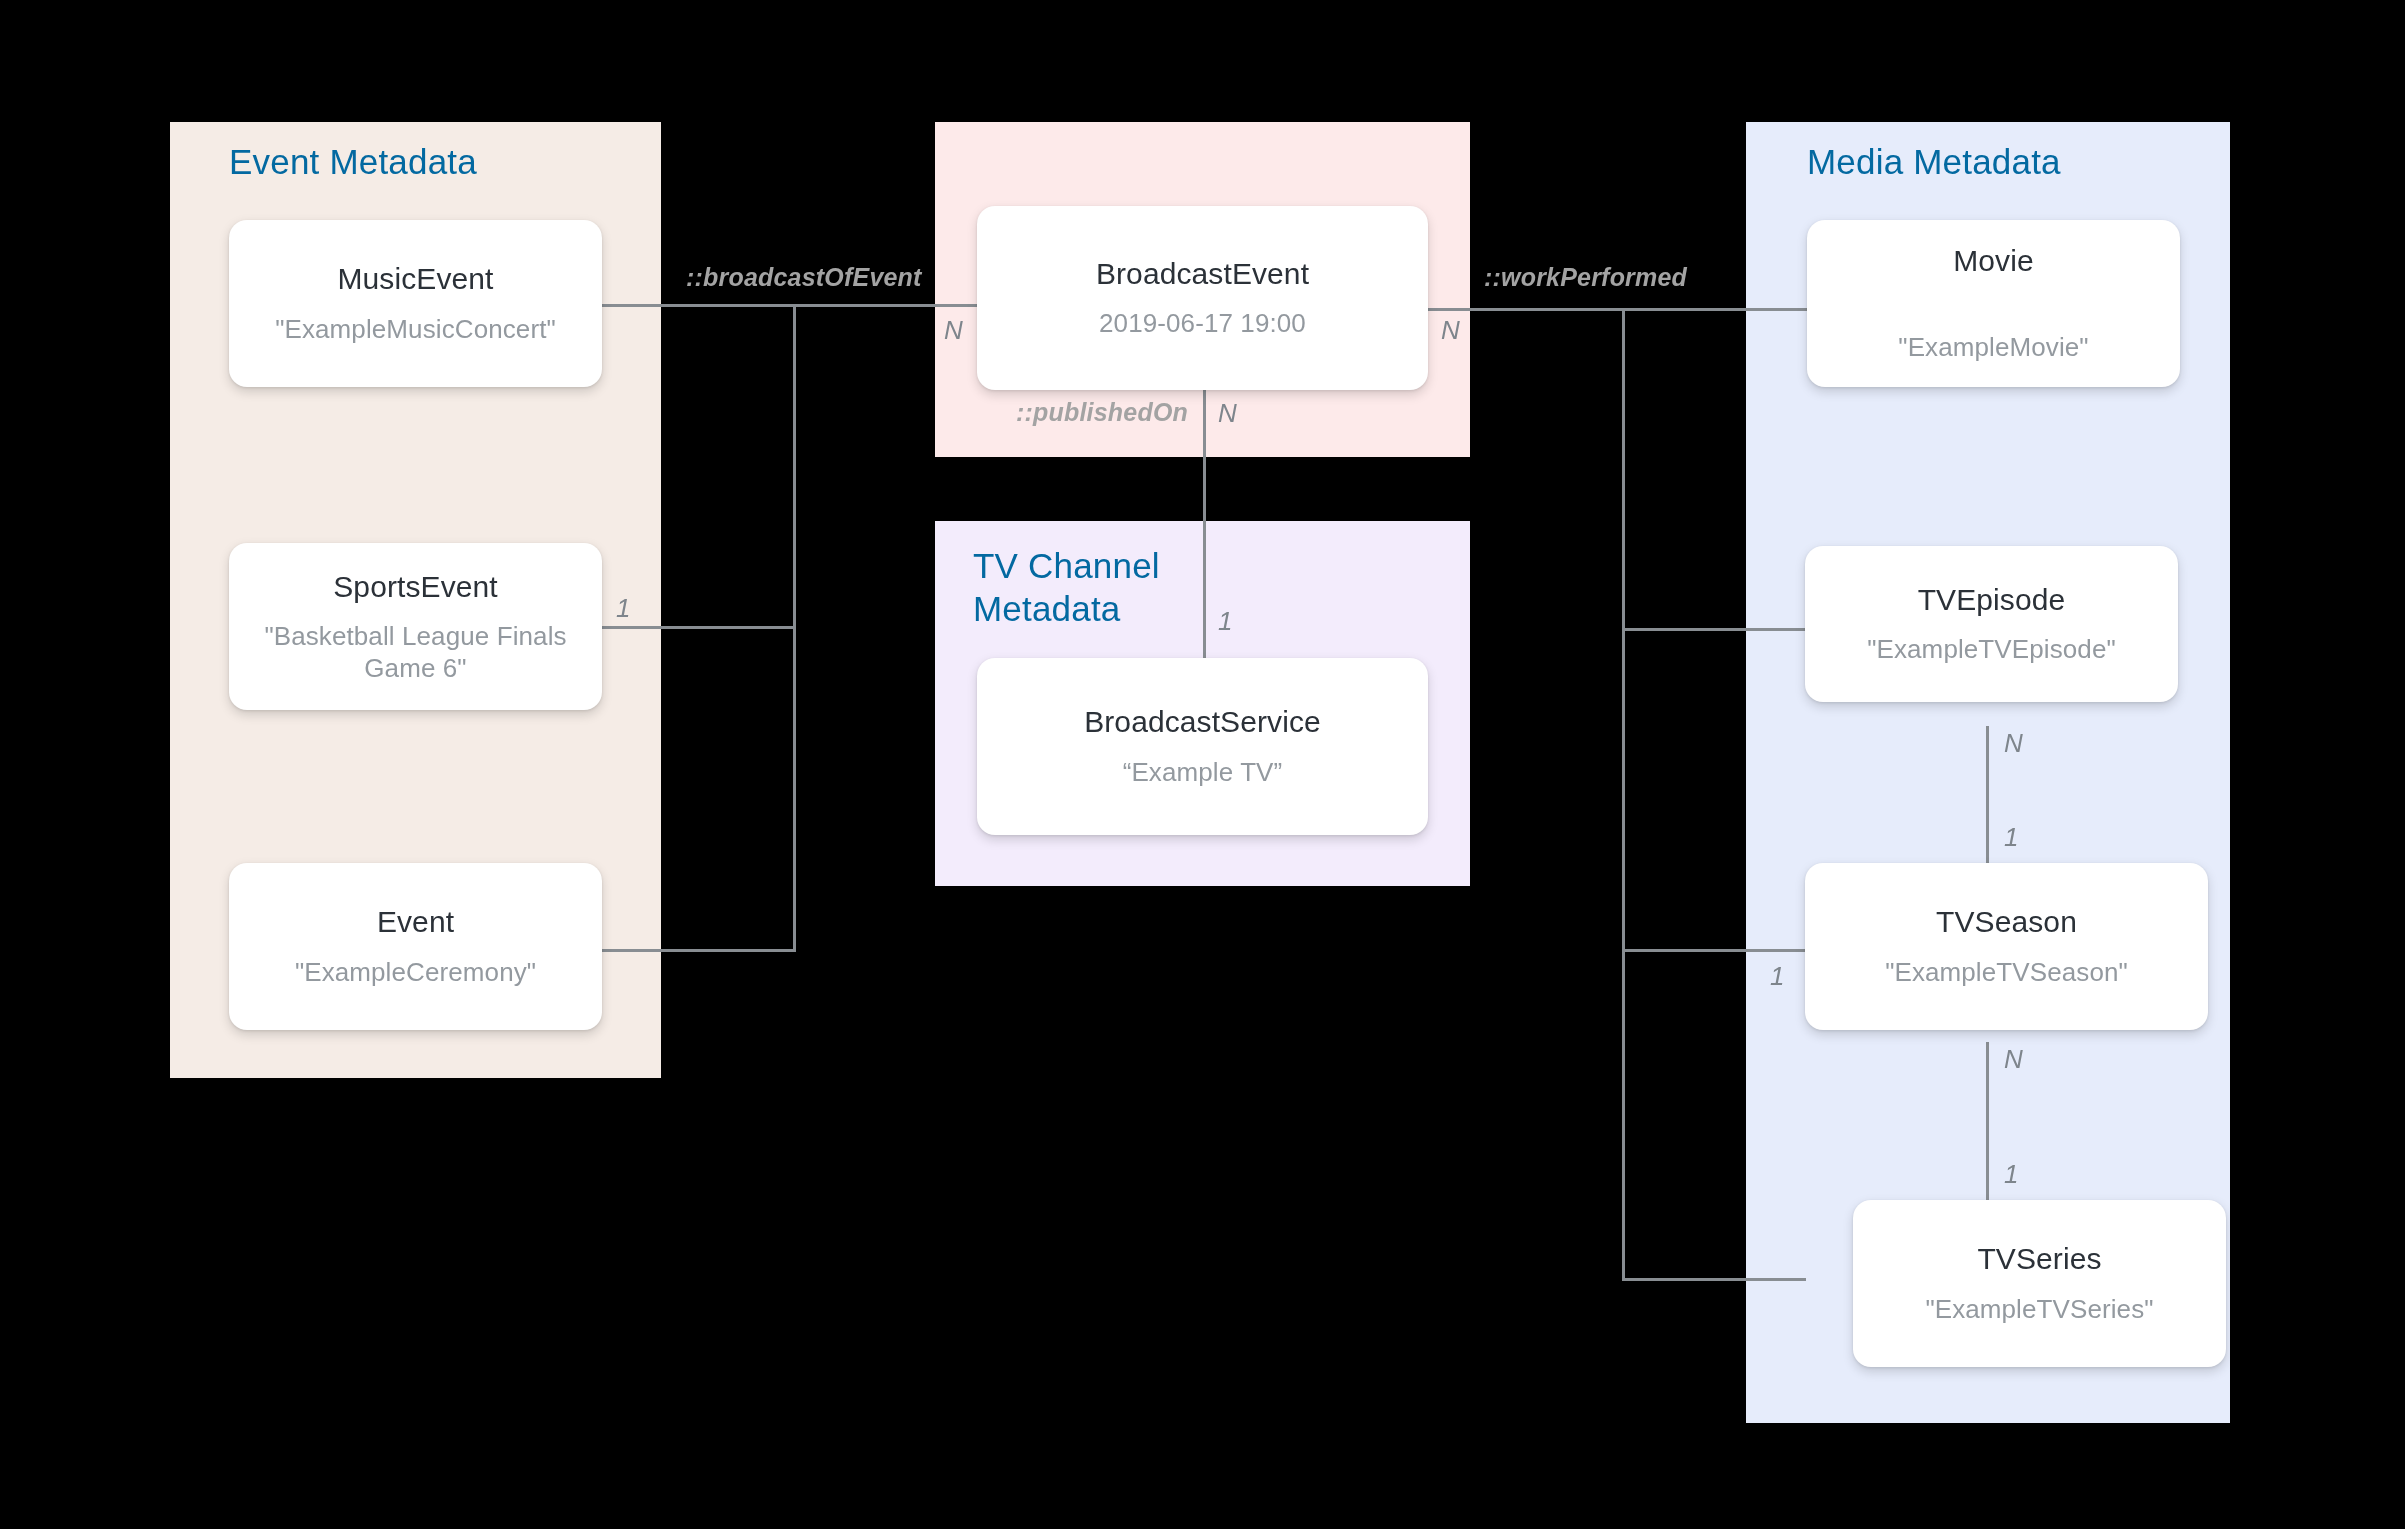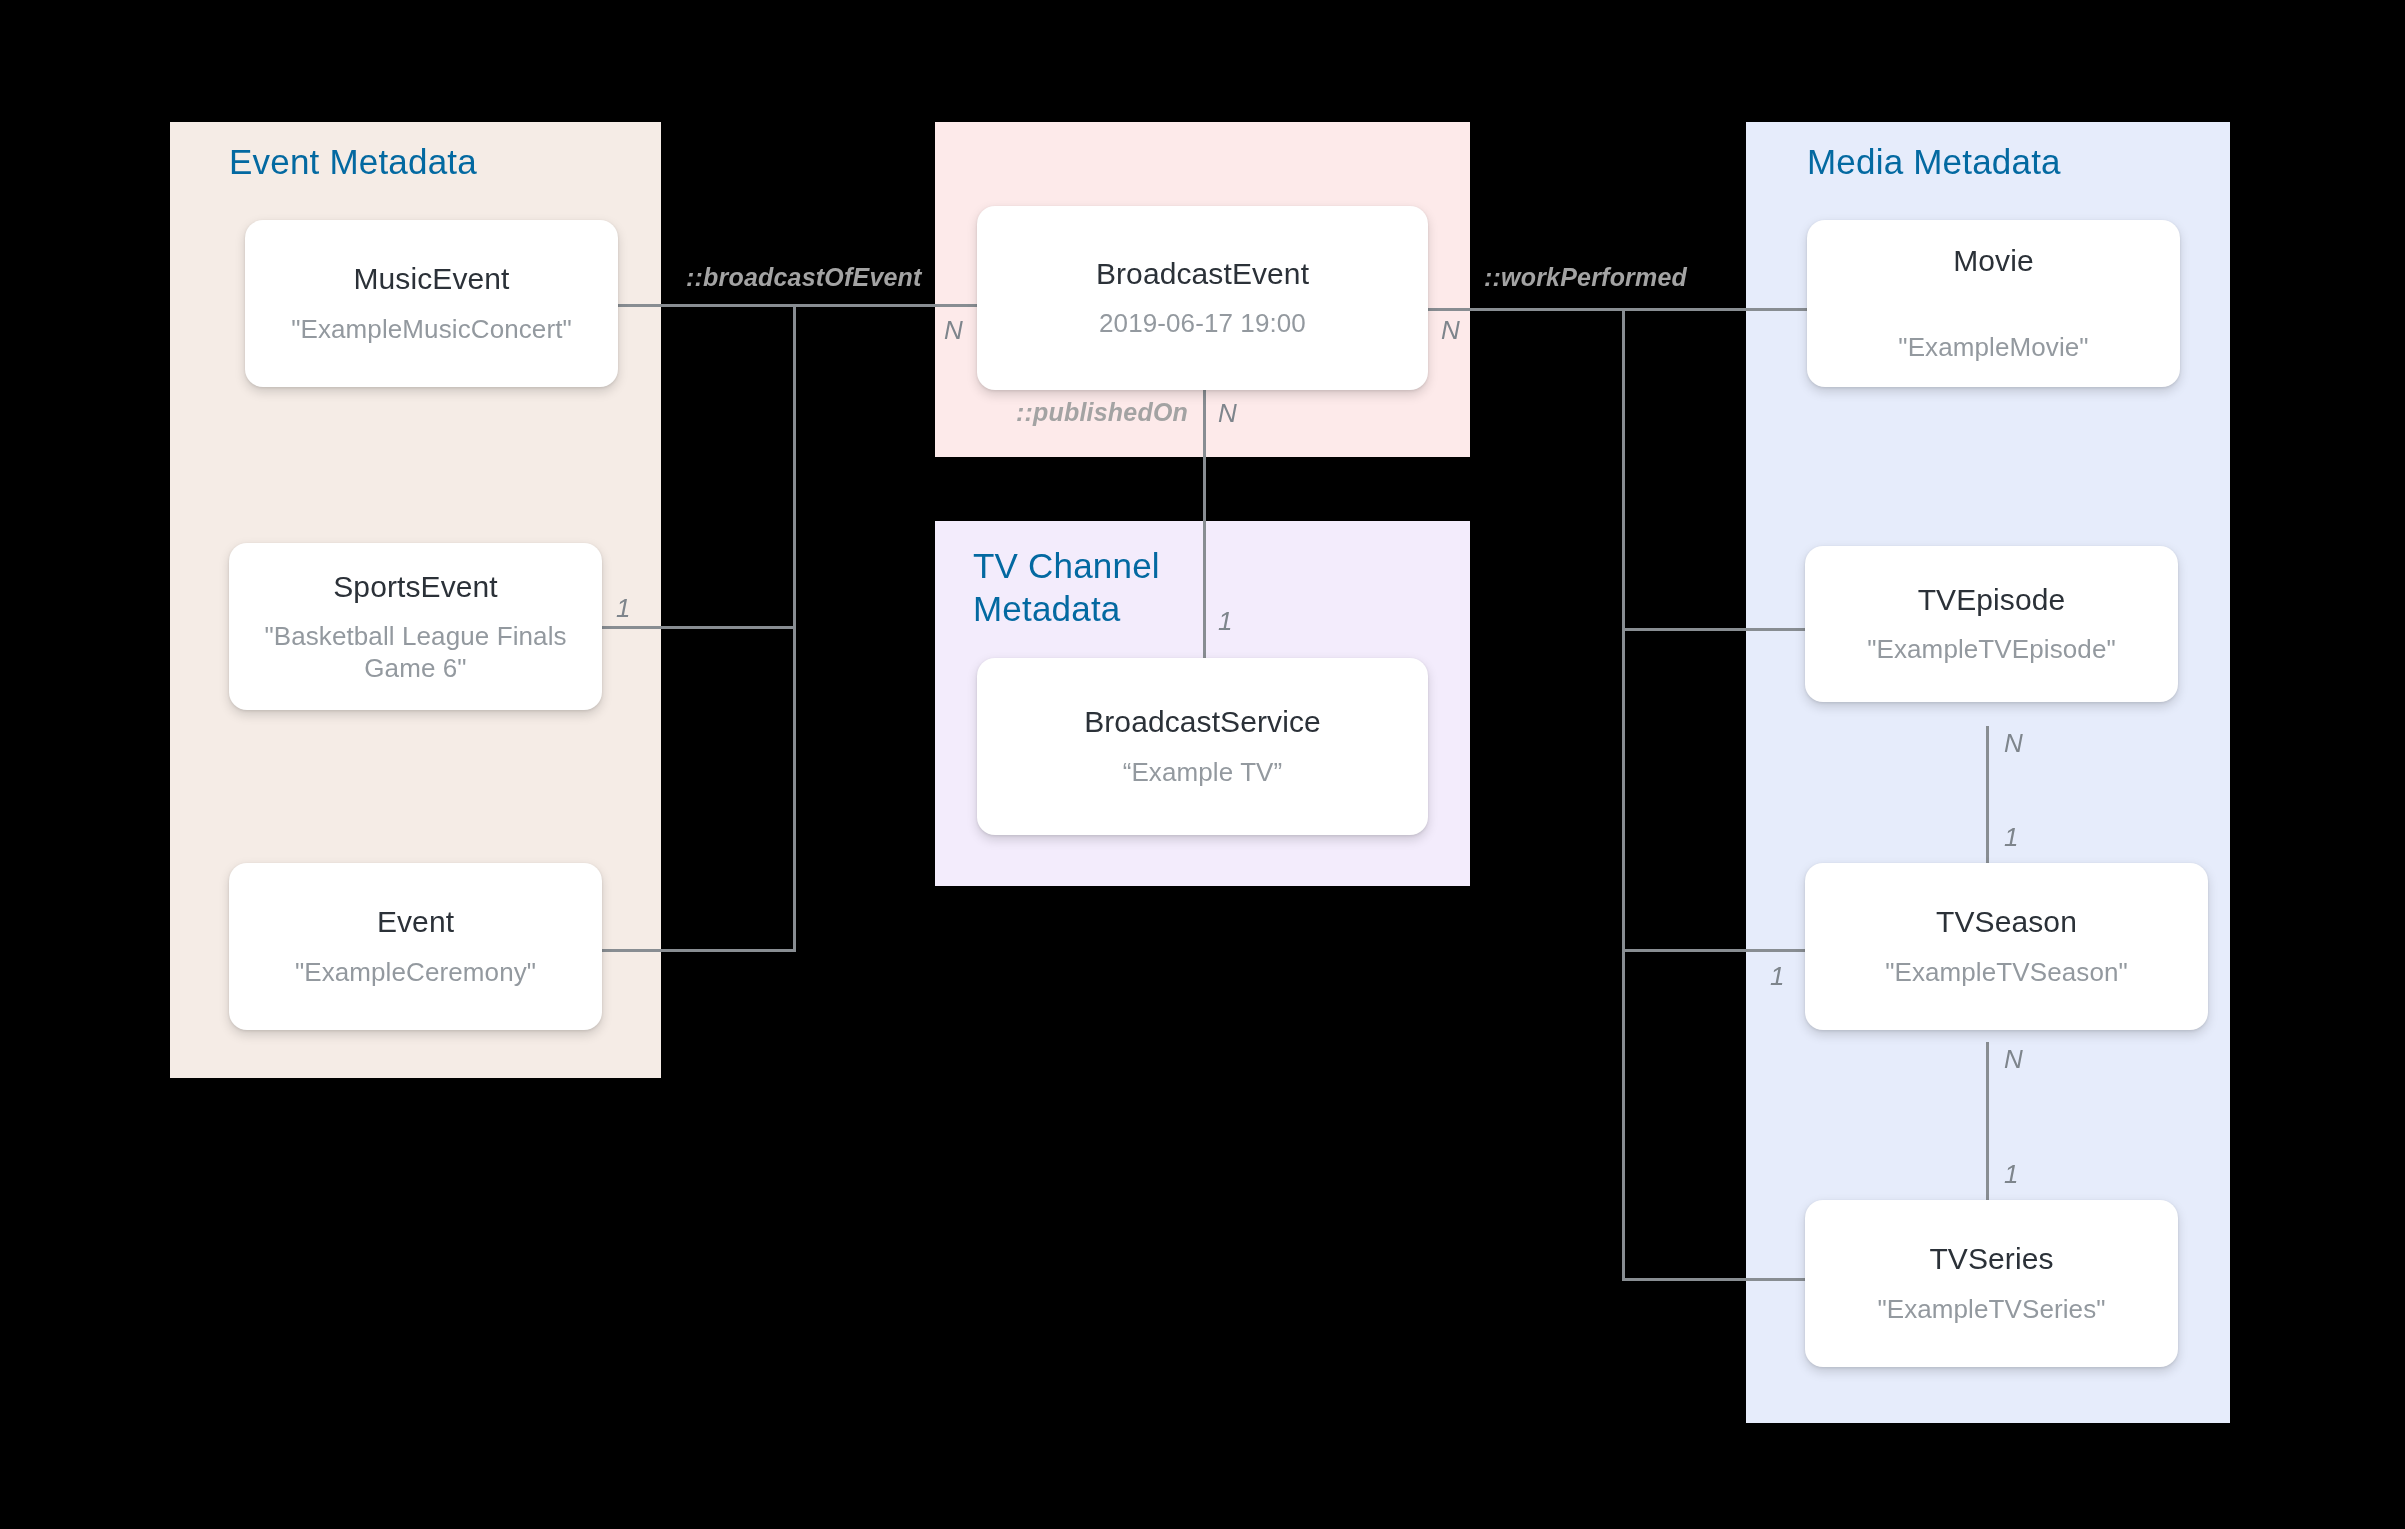--- a/index.html
+++ b/index.html
@@ -125,21 +125,21 @@
 
   <div class="line-h" style="left:1622px; top:949px; width:184px;"></div>
 
   <div class="line-h" style="left:1622px; top:1278px; width:184px;"></div>
 
   <div class="line-v" style="left:1203px; top:382px; height:277px;"></div>
 
   <div class="line-v" style="left:1986px; top:726px; height:167px;"></div>
   <div class="line-v" style="left:1986px; top:1042px; height:167px;"></div>
 
-  <div class="node" style="left:229px; top:220px; width:373px; height:167px;margin-left:16px;">
+  <div class="node" style="left:229px; top:220px; width:373px; height:167px;">
     <div class="node-title">MusicEvent</div>
     <div class="node-value">"ExampleMusicConcert"</div>
   </div>
 
   <div class="node" style="left:229px; top:543px; width:373px; height:167px;">
     <div class="node-title">SportsEvent</div>
     <div class="node-value">"Basketball League Finals Game 6"</div>
   </div>
 
   <div class="node" style="left:229px; top:863px; width:373px; height:167px;">
@@ -165,21 +165,21 @@
   <div class="node" style="left:1805px; top:546px; width:373px; height:156px;">
     <div class="node-title">TVEpisode</div>
     <div class="node-value">"ExampleTVEpisode"</div>
   </div>
 
   <div class="node" style="left:1805px; top:863px; width:403px; height:167px;">
     <div class="node-title">TVSeason</div>
     <div class="node-value">"ExampleTVSeason"</div>
   </div>
 
-  <div class="node" style="left:1805px; top:1200px; width:373px; height:167px;">
+  <div class="node" style="left:1853px; top:1200px; width:373px; height:167px;">
     <div class="node-title">TVSeries</div>
     <div class="node-value">"ExampleTVSeries"</div>
   </div>
 
   <div class="edge-label" style="left:686px; top:263px;">::broadcastOfEvent</div>
 
   <div class="edge-label" style="left:1484px; top:263px;">::workPerformed</div>
 
   <div class="edge-label" style="left:1016px; top:398px;">::publishedOn</div>
 

